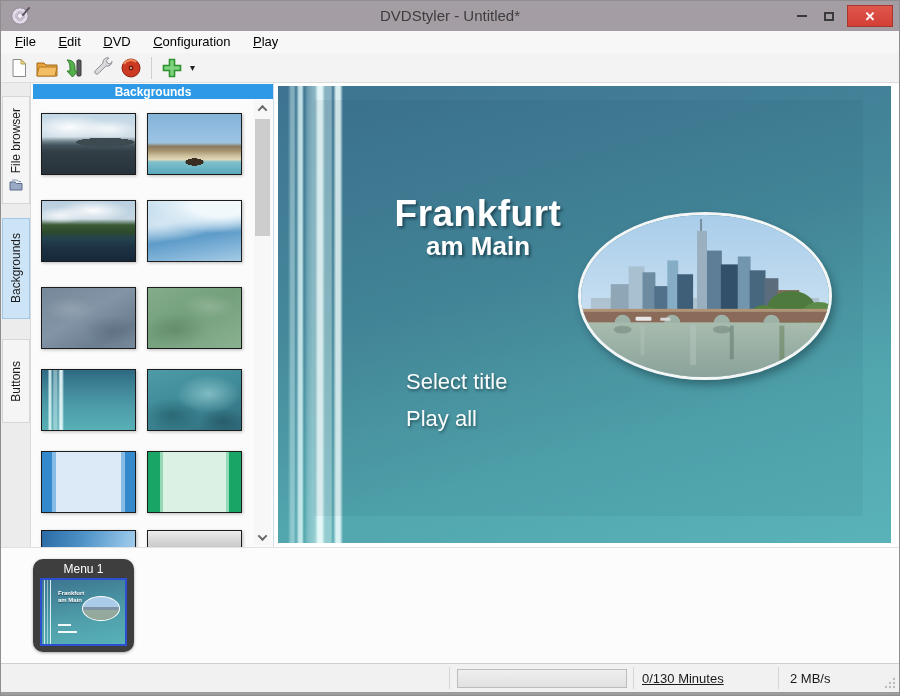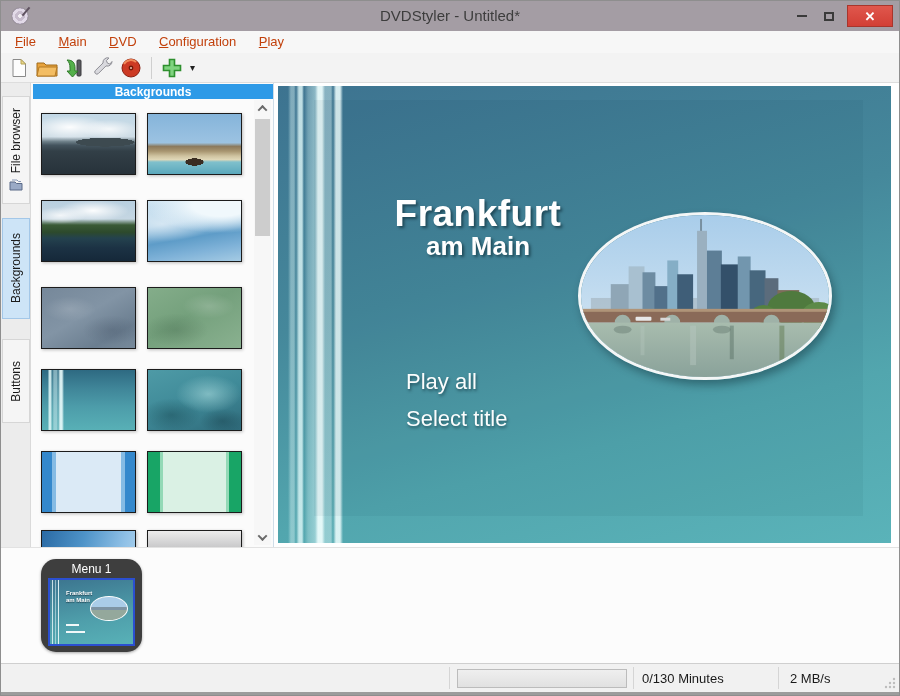--- a/index.html
+++ b/index.html
@@ -19,21 +19,21 @@
   .winbtns { position:absolute; right:6px; top:4px; height:22px; display:flex; align-items:center; }
   .winbtn { height:22px; display:flex; align-items:center; justify-content:center; }
   .btn-min { width:26px; } .btn-max { width:28px; }
   .glyph-min { width:10px; height:2px; background:#3a3a3a; }
   .glyph-max { width:10px; height:9px; border:2px solid #3a3a3a; background:transparent; }
   .btn-close { width:46px; margin-left:4px; background:linear-gradient(#e0574d,#d23f35);
     border:1px solid #a8352c; color:#fff; font-size:13px; font-weight:bold; }
 
   
   .menubar { position:absolute; left:0; top:30px; width:100%; height:22px; background:#f7f7f7; padding-left:5px; }
-  .menu-item { display:inline-block; padding:3px 9px 4px 9px; font-size:13px; color:#c2410c; }
+  .menu-item { display:inline-block; padding:3px 9px 4px 9px; font-size:13px; color:#000000; }
   .menu-item::first-letter { text-decoration:underline; }
 
   
   .toolbar { position:absolute; left:0; top:52px; width:100%; height:30px; background:#f3f3f3;
     border-bottom:1px solid #dddddd; display:flex; align-items:center; padding-left:4px; }
   .tbtn { width:28px; height:26px; display:flex; align-items:center; justify-content:center; }
   .tsep { width:1px; height:22px; background:#cfcfcf; margin:0 6px; }
   .caret { font-size:10px; color:#222; padding:0 4px; }
 
   
@@ -124,21 +124,21 @@
   .mbtn { font-size:22px; color:#fbfdfd; margin-bottom:11px; text-shadow:1px 2px 3px rgba(0,25,35,.5); }
   .oval { position:absolute; left:300px; top:126px; width:254px; height:168px; border-radius:50%;
     border:3px solid #f4f6f6; box-shadow:3px 5px 9px rgba(0,20,30,.35); overflow:hidden; }
   .oval svg { display:block; width:100%; height:100%; }
 
   
   .bottom { position:absolute; left:0; top:546px; width:100%; height:116px; background:#fcfcfc;
     border-top:1px solid #e2e2e2; }
   .menu-card { position:absolute; top:11px; width:101px; height:93px; background:#3e3e3e; border-radius:10px;
     box-shadow:0 1px 3px rgba(0,0,0,.35); }
-  .card1 { left:40px;border-radius:15px; } .card2 { left:145px; }
+  .card1 { left:32px; } .card2 { left:145px; }
   .menu-card .mc-label { text-align:center; color:#fff; font-size:12px; margin-top:3px; }
   .shot { position:absolute; left:7px; right:7px; top:19px; bottom:6px; overflow:hidden;
     background:linear-gradient(170deg,#3c758f 0%,#4f9fab 60%,#58b1b7 100%); }
   .shot.selected { border:2px solid #2b4fd0; }
   .shot.plain { border:1px solid #2a2a2a; }
   .mini-stripes { position:absolute; left:2px; top:0; width:9px; height:100%;
     background:linear-gradient(90deg, rgba(235,250,250,.8) 0 1px, rgba(255,255,255,0) 1px 3px,
       rgba(235,250,250,.5) 3px 4px, rgba(255,255,255,0) 4px 6px, rgba(235,250,250,.9) 6px 7px, rgba(255,255,255,0) 7px); }
   .mini-title { position:absolute; left:16px; top:10px; color:#fff; font-size:6px; font-weight:bold; line-height:7px;
     text-shadow:0 1px 1px rgba(0,20,30,.6); }
@@ -155,21 +155,21 @@
   .hint { position:absolute; left:262px; top:48px; font-size:13px; color:#111; }
 
   
   .statusbar { position:absolute; left:0; top:662px; width:100%; height:29px; background:#f1f1f1;
     border-top:1px solid #cfcfcf; font-size:13px; color:#1a1a1a; }
   .sep { position:absolute; top:3px; bottom:3px; width:1px; background:#d5d5d5; }
   .sep1 { left:448px; } .sep2 { left:632px; } .sep3 { left:777px; }
   .progress { position:absolute; left:456px; top:5px; width:170px; height:19px; border:1px solid #bcbcbc;
     background:linear-gradient(#efefef,#e1e1e1); }
   .progress .fill { height:100%; background:#6fcf6f; }
-  .st-minutes { position:absolute; left:641px; top:7px; }
+  .st-minutes { position:absolute; left:641px; top:7px;text-decoration:underline; }
   .st-speed { position:absolute; left:789px; top:7px; }
   .grip { position:absolute; right:3px; bottom:3px; }
   .frame-bottom { position:absolute; left:0; top:691px; width:100%; height:5px; background:#9c9c9c; }
 </style>
 </head>
 <body>
 
 <div class="window">
 
   <div class="titlebar">
@@ -183,21 +183,21 @@
           <span class="glyph-max"></span>
         </div>
       <div class="winbtn btn-close">
           <span>✕</span>
         </div>
     </div>
   </div>
 
   <div class="menubar">
     <span class="menu-item">File</span>
-    <span class="menu-item">Main</span>
+    <span class="menu-item">Edit</span>
     <span class="menu-item">DVD</span>
     <span class="menu-item">Configuration</span>
     <span class="menu-item">Play</span>
   </div>
 
   <div class="toolbar">
     <div class="tbtn">
       <svg width="22" height="22" viewBox="0 0 22 22">
         <path d="M5 2.5h8l4.5 4.5v12.5H5z" fill="#fdfdfd" stroke="#8a8a8a"></path>
         <path d="M13 2.5l4.5 4.5H13z" fill="#ecd98a" stroke="#b5a255"></path>
@@ -329,22 +329,22 @@
           <ellipse cx="142" cy="116" rx="9" ry="4" fill="#74887e" opacity="0.6"></ellipse>
           <rect x="110" y="112" width="6" height="40" fill="#b8c8c0" opacity="0.45"></rect>
           <rect x="150" y="112" width="4" height="34" fill="#5c7468" opacity="0.5"></rect>
           <rect x="60" y="112" width="4" height="30" fill="#b8c8c0" opacity="0.35"></rect>
           <rect x="200" y="112" width="5" height="36" fill="#5f7a50" opacity="0.5"></rect>
           <rect x="55" y="103" width="16" height="4" rx="1" fill="#e8e8e8"></rect>
           <rect x="80" y="104" width="10" height="3" fill="#d8d8d8"></rect>
         </svg>
       </div>
       <div class="menu-btns">
+        <div class="mbtn">Select title</div>
         <div class="mbtn">Play all</div>
-        <div class="mbtn">Select title</div>
       </div>
     </div>
   </div>
 
   <div class="bottom">
     <div class="menu-card card1">
       <div class="mc-label">Menu 1</div>
       <div class="shot selected">
         <div class="mini-stripes"></div>
         <div class="mini-title">

